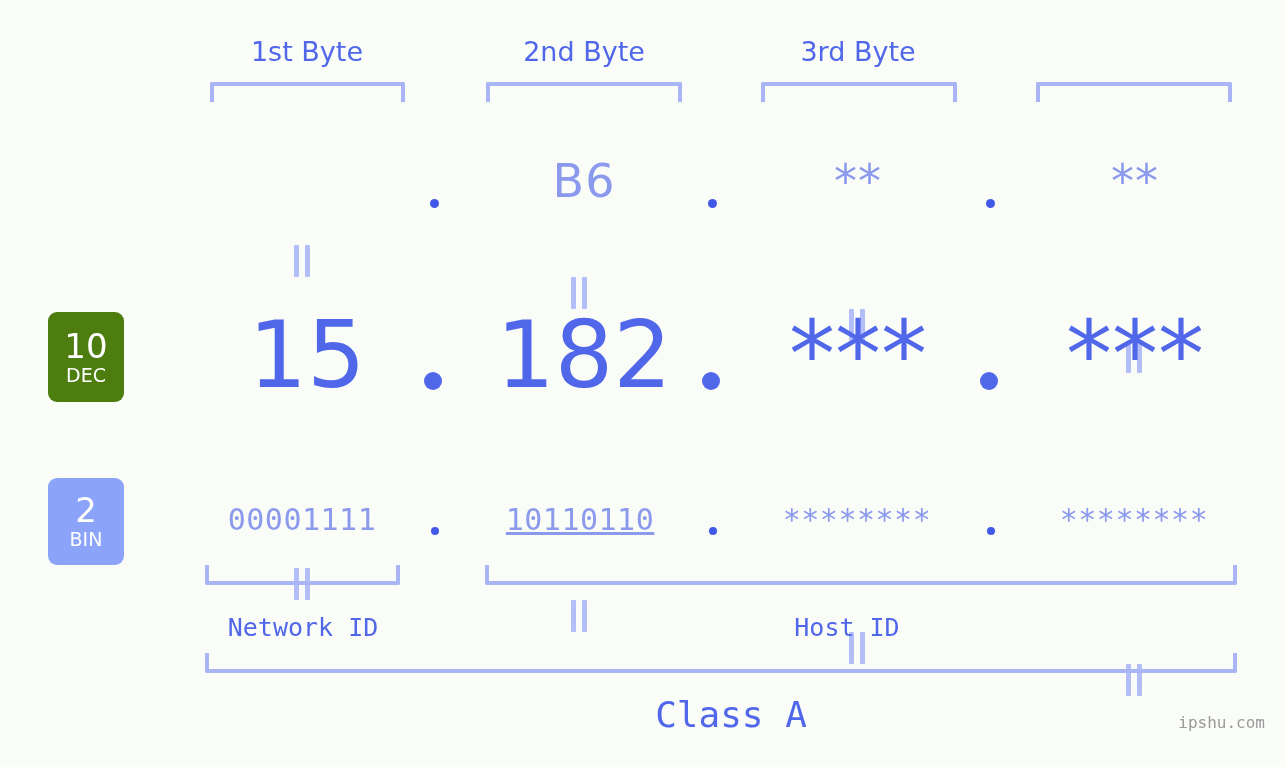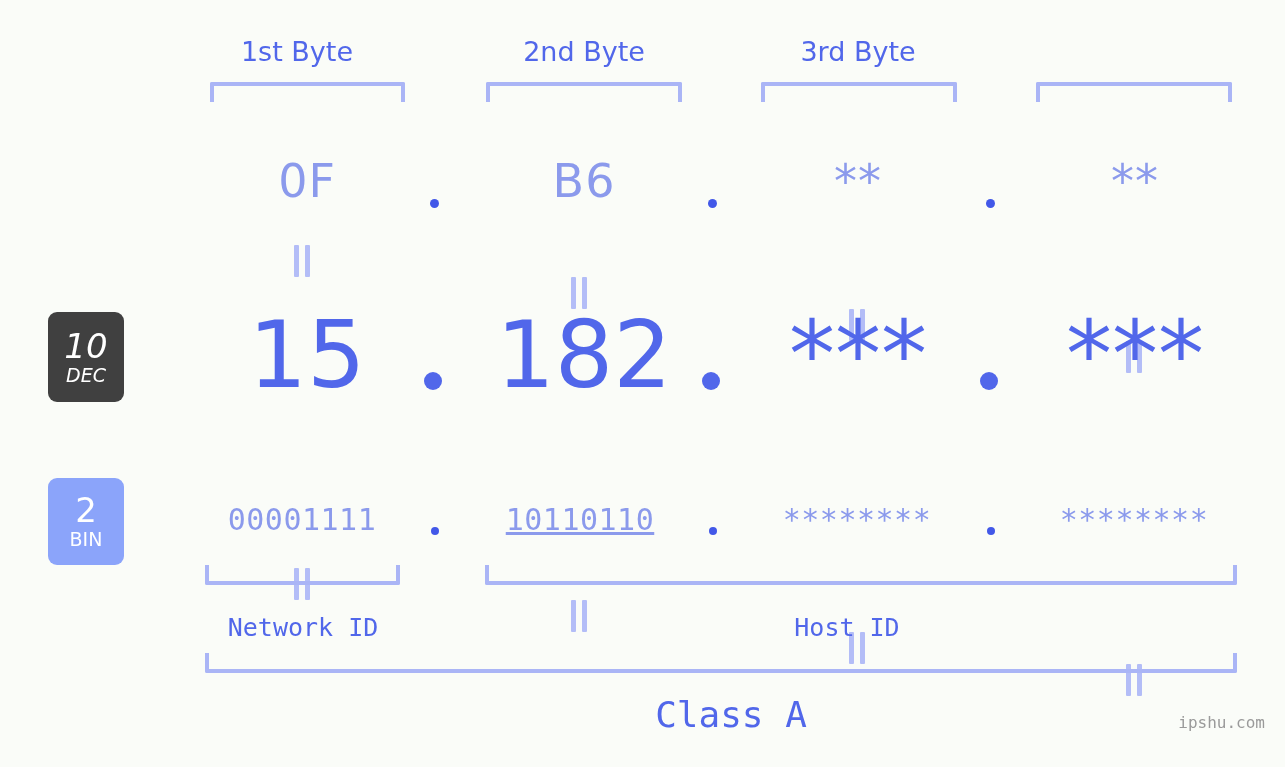--- a/index.html
+++ b/index.html
@@ -50,21 +50,21 @@
   .badge .num{
     font-size:34px;line-height:34px;font-weight:400;
     font-family:"DejaVu Sans", sans-serif;
   }
   .badge .lbl{
     font-size:19px;line-height:22px;font-weight:400;
     font-family:"DejaVu Sans", sans-serif;
     margin-top:1px;
   }
   .badge-hex{background:#6f7ce8;}
-  .badge-dec{background:#404040;font-style:italic;}
+  .badge-dec{background:#4d7c0f;}
   .badge-bin{background:#8ba4fa;}
 
   
   .cell{text-align:center;}
   .hex-val{
     font-family:"DejaVu Sans", sans-serif;
     font-size:46px;color:#8b9aec;line-height:46px;
     letter-spacing:1px;
   }
   .dec-val{
@@ -113,31 +113,30 @@
     font-family:"DejaVu Sans Mono", monospace;
     font-size:16px;color:#9a9a9a;
     text-align:right;
   }
 </style>
 </head>
 <body>
 
 <div class="stage">
 
-  <div class="abs byte-head" style="left:167px;top:36px;text-align:center;">1st Byte</div>
+  <div class="abs byte-head" style="left:177px;top:36px;text-align:center;">1st Byte</div>
   <div class="abs byte-head" style="left:454px;top:36px;">2nd Byte</div>
   <div class="abs byte-head" style="left:728px;top:36px;">3rd Byte</div>
 
   <div class="abs bracket-top" style="left:210px;top:82px;width:195px;"></div>
   <div class="abs bracket-top" style="left:486px;top:82px;width:196px;"></div>
   <div class="abs bracket-top" style="left:761px;top:82px;width:196px;"></div>
   <div class="abs bracket-top" style="left:1036px;top:82px;width:196px;"></div>
 
 
-  <div class="abs cell hex-val" style="left:177px;top:158px;width:260px;">0F</div>
   <div class="abs dot-sm" style="left:430px;top:199px;"></div>
   <div class="abs cell hex-val" style="left:454px;top:158px;width:260px;">B6</div>
   <div class="abs dot-sm" style="left:708px;top:199px;"></div>
   <div class="abs cell hex-val" style="left:728px;top:158px;width:260px;">**</div>
   <div class="abs dot-sm" style="left:986px;top:199px;"></div>
   <div class="abs cell hex-val" style="left:1005px;top:158px;width:260px;">**</div>
 
   <div class="abs eqmark" style="left:294px;top:245px;">
       <span class="a"></span>
       <span class="b"></span>

